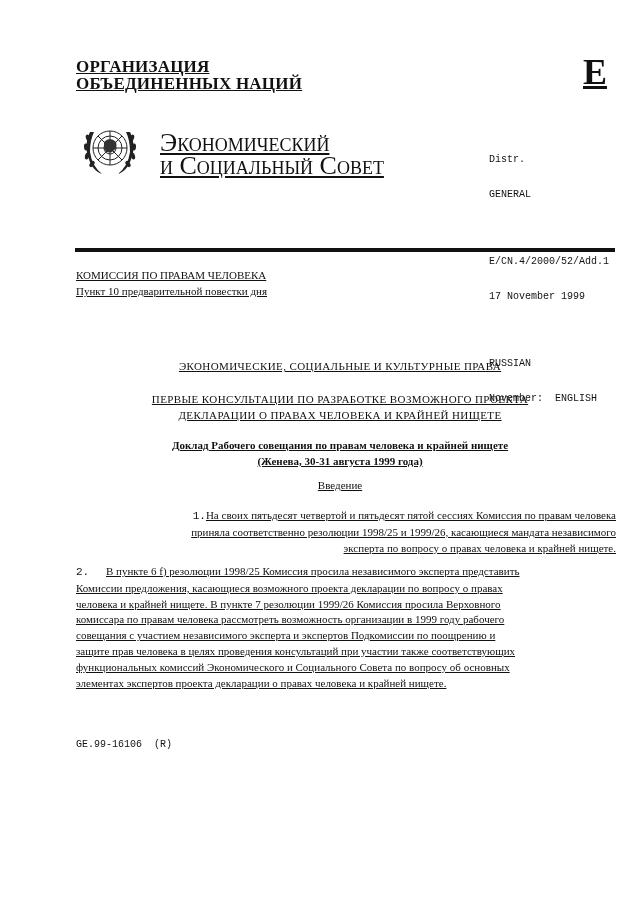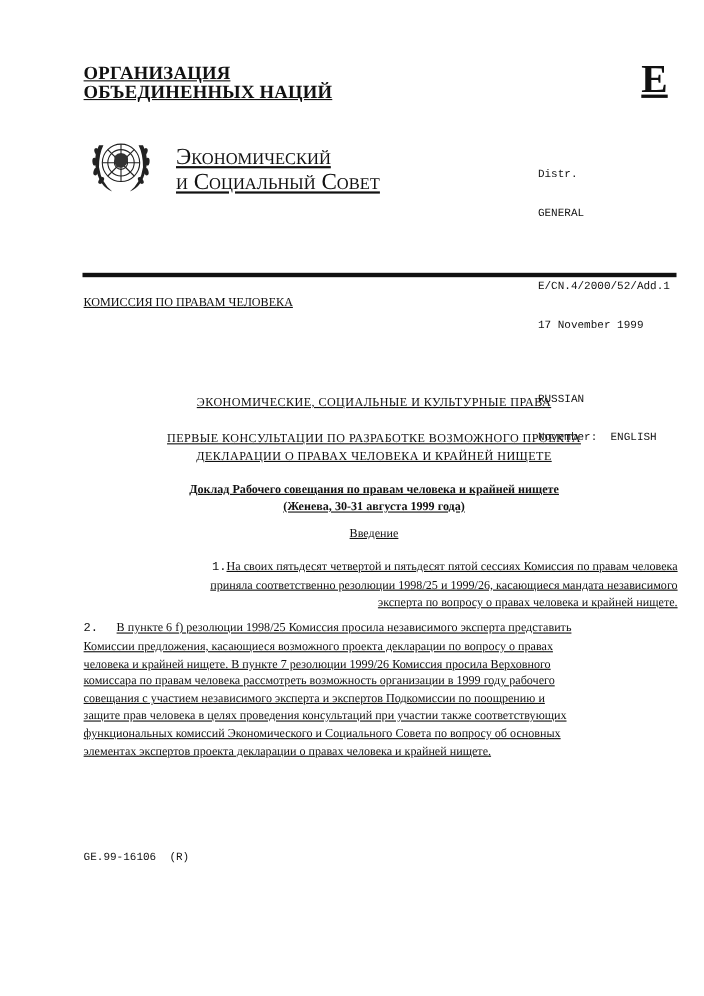--- a/index.html
+++ b/index.html
@@ -6,21 +6,21 @@
   body { width: 640px; height: 905px; position: relative; overflow: hidden; color: #111; }
   .serif { font-family: "Liberation Serif", "DejaVu Serif", serif; text-decoration: underline; }
   .mono { font-family: "Liberation Mono", "DejaVu Sans Mono", monospace; }
   .abs { position: absolute; }
 
   .org { left: 76px; top: 58px; font-size: 17px; line-height: 17px; font-weight: bold; letter-spacing: 0.2px; }
   .org div { white-space: nowrap; }
   .big-e { left: 583px; top: 54px; font-size: 36px; font-weight: bold; line-height: 36px; }
 
   .emblem { left: 78px; top: 120px; width: 64px; height: 60px; }
-  .council { left: 160px; top: 131px; font-size: 21px; line-height: 23px; font-variant: small-caps; white-space: nowrap; }
+  .council { left: 160px; top: 131px; font-size: 26px; line-height: 23px; font-variant: small-caps; white-space: nowrap; }
 
   .meta { left: 447px; top: 131px; font-size: 10px; line-height: 11.5px; white-space: pre; margin-left: 42px; }
   .meta .gap { height: 10px; }
 
   .rule { left: 75px; top: 248px; width: 540px; height: 4px; background: #111; }
 
   .commission { left: 76px; top: 267px; font-size: 11px; line-height: 16px; }
   .commission div { white-space: nowrap; }
 
   .center { left: 0; width: 680px; text-align: center; }
@@ -29,21 +29,21 @@
   .h3 { top: 437px; font-size: 11px; line-height: 16px; font-weight: bold; }
   .h3 .u { text-decoration: underline; }
   .h4 { top: 479px; font-size: 11px; text-decoration: underline; }
 
   .para { left: 76px; width: 540px; font-size: 11px; line-height: 15.8px; }
   .para .line { white-space: nowrap; }
   .p1 { top: 508px; text-align: right; }
   .p2 { top: 564px; }
   .num { display: inline-block; width: 30px; }
 
-  .footer { left: 76px; top: 739px; font-size: 10px; white-space: pre; margin-top: 36px; }
+  .footer { left: 76px; top: 739px; font-size: 10px; white-space: pre; }
 </style>
 </head>
 <body>
 
 <div class="abs org serif">
   <div>ОРГАНИЗАЦИЯ</div>
   <div>ОБЪЕДИНЕННЫХ  НАЦИЙ</div>
 </div>
 
 <div class="abs big-e serif">E</div>
@@ -88,20 +88,21 @@
   <div>17 November 1999</div>
   <div class="gap"></div>
   <div>RUSSIAN</div>
   <div>November:  ENGLISH</div>
 </div>
 
 <div class="abs rule"></div>
 
 <div class="abs commission serif">
   <div>КОМИССИЯ ПО ПРАВАМ ЧЕЛОВЕКА</div>
+  <div>Пункт 10 предварительной повестки дня</div>
 </div>
 
 <div class="abs center h1 serif">ЭКОНОМИЧЕСКИЕ, СОЦИАЛЬНЫЕ И КУЛЬТУРНЫЕ ПРАВА</div>
 
 <div class="abs center h2 serif">
   <div>ПЕРВЫЕ КОНСУЛЬТАЦИИ ПО РАЗРАБОТКЕ ВОЗМОЖНОГО ПРОЕКТА</div>
   <div>ДЕКЛАРАЦИИ О ПРАВАХ ЧЕЛОВЕКА И КРАЙНЕЙ НИЩЕТЕ</div>
 </div>
 
 <div class="abs center h3 serif">

